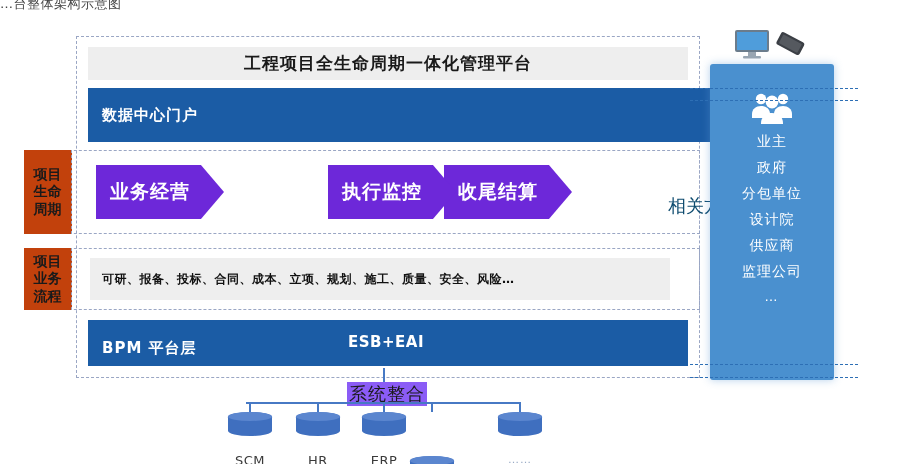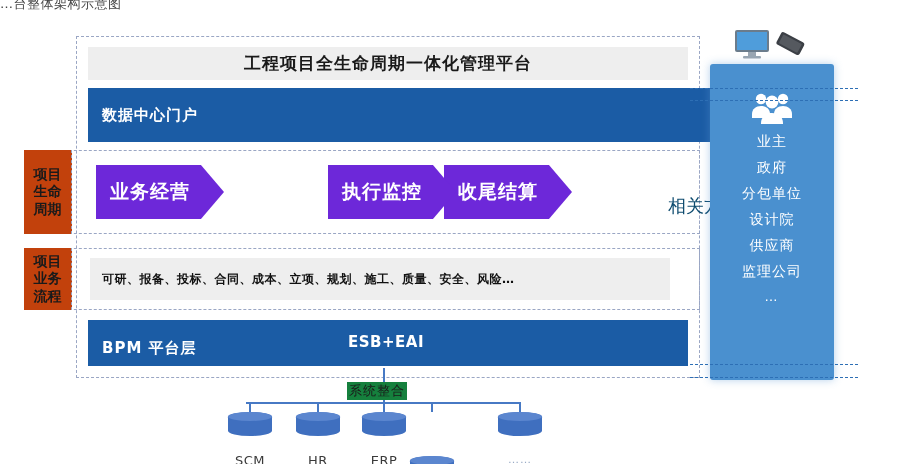--- a/index.html
+++ b/index.html
@@ -171,22 +171,22 @@
     border-top:1px dashed #2d6fb5;
   }
   .dl1{left:690px;top:88px;width:168px;}
   .dl2{left:690px;top:100px;width:168px;}
   .dl3{left:690px;top:364px;width:168px;}
   .dl4{left:690px;top:377px;width:168px;}
 
   
   .sys-label{
     position:absolute;left:347px;top:382px;
-    font-size:13px;color:#1a1a1a;letter-spacing:1px;
-    background:#15803d;padding:0 2px;
+    font-size:18px;color:#1a1a1a;letter-spacing:1px;
+    background:#8b5cf6;padding:0 2px;
     white-space:nowrap;
   }
   .sys-stem{
     position:absolute;left:383px;top:368px;
     width:2px;height:34px;background:#4779c4;
   }
   .sys-bus{
     position:absolute;left:246px;top:402px;
     width:275px;height:2px;background:#4779c4;
   }

